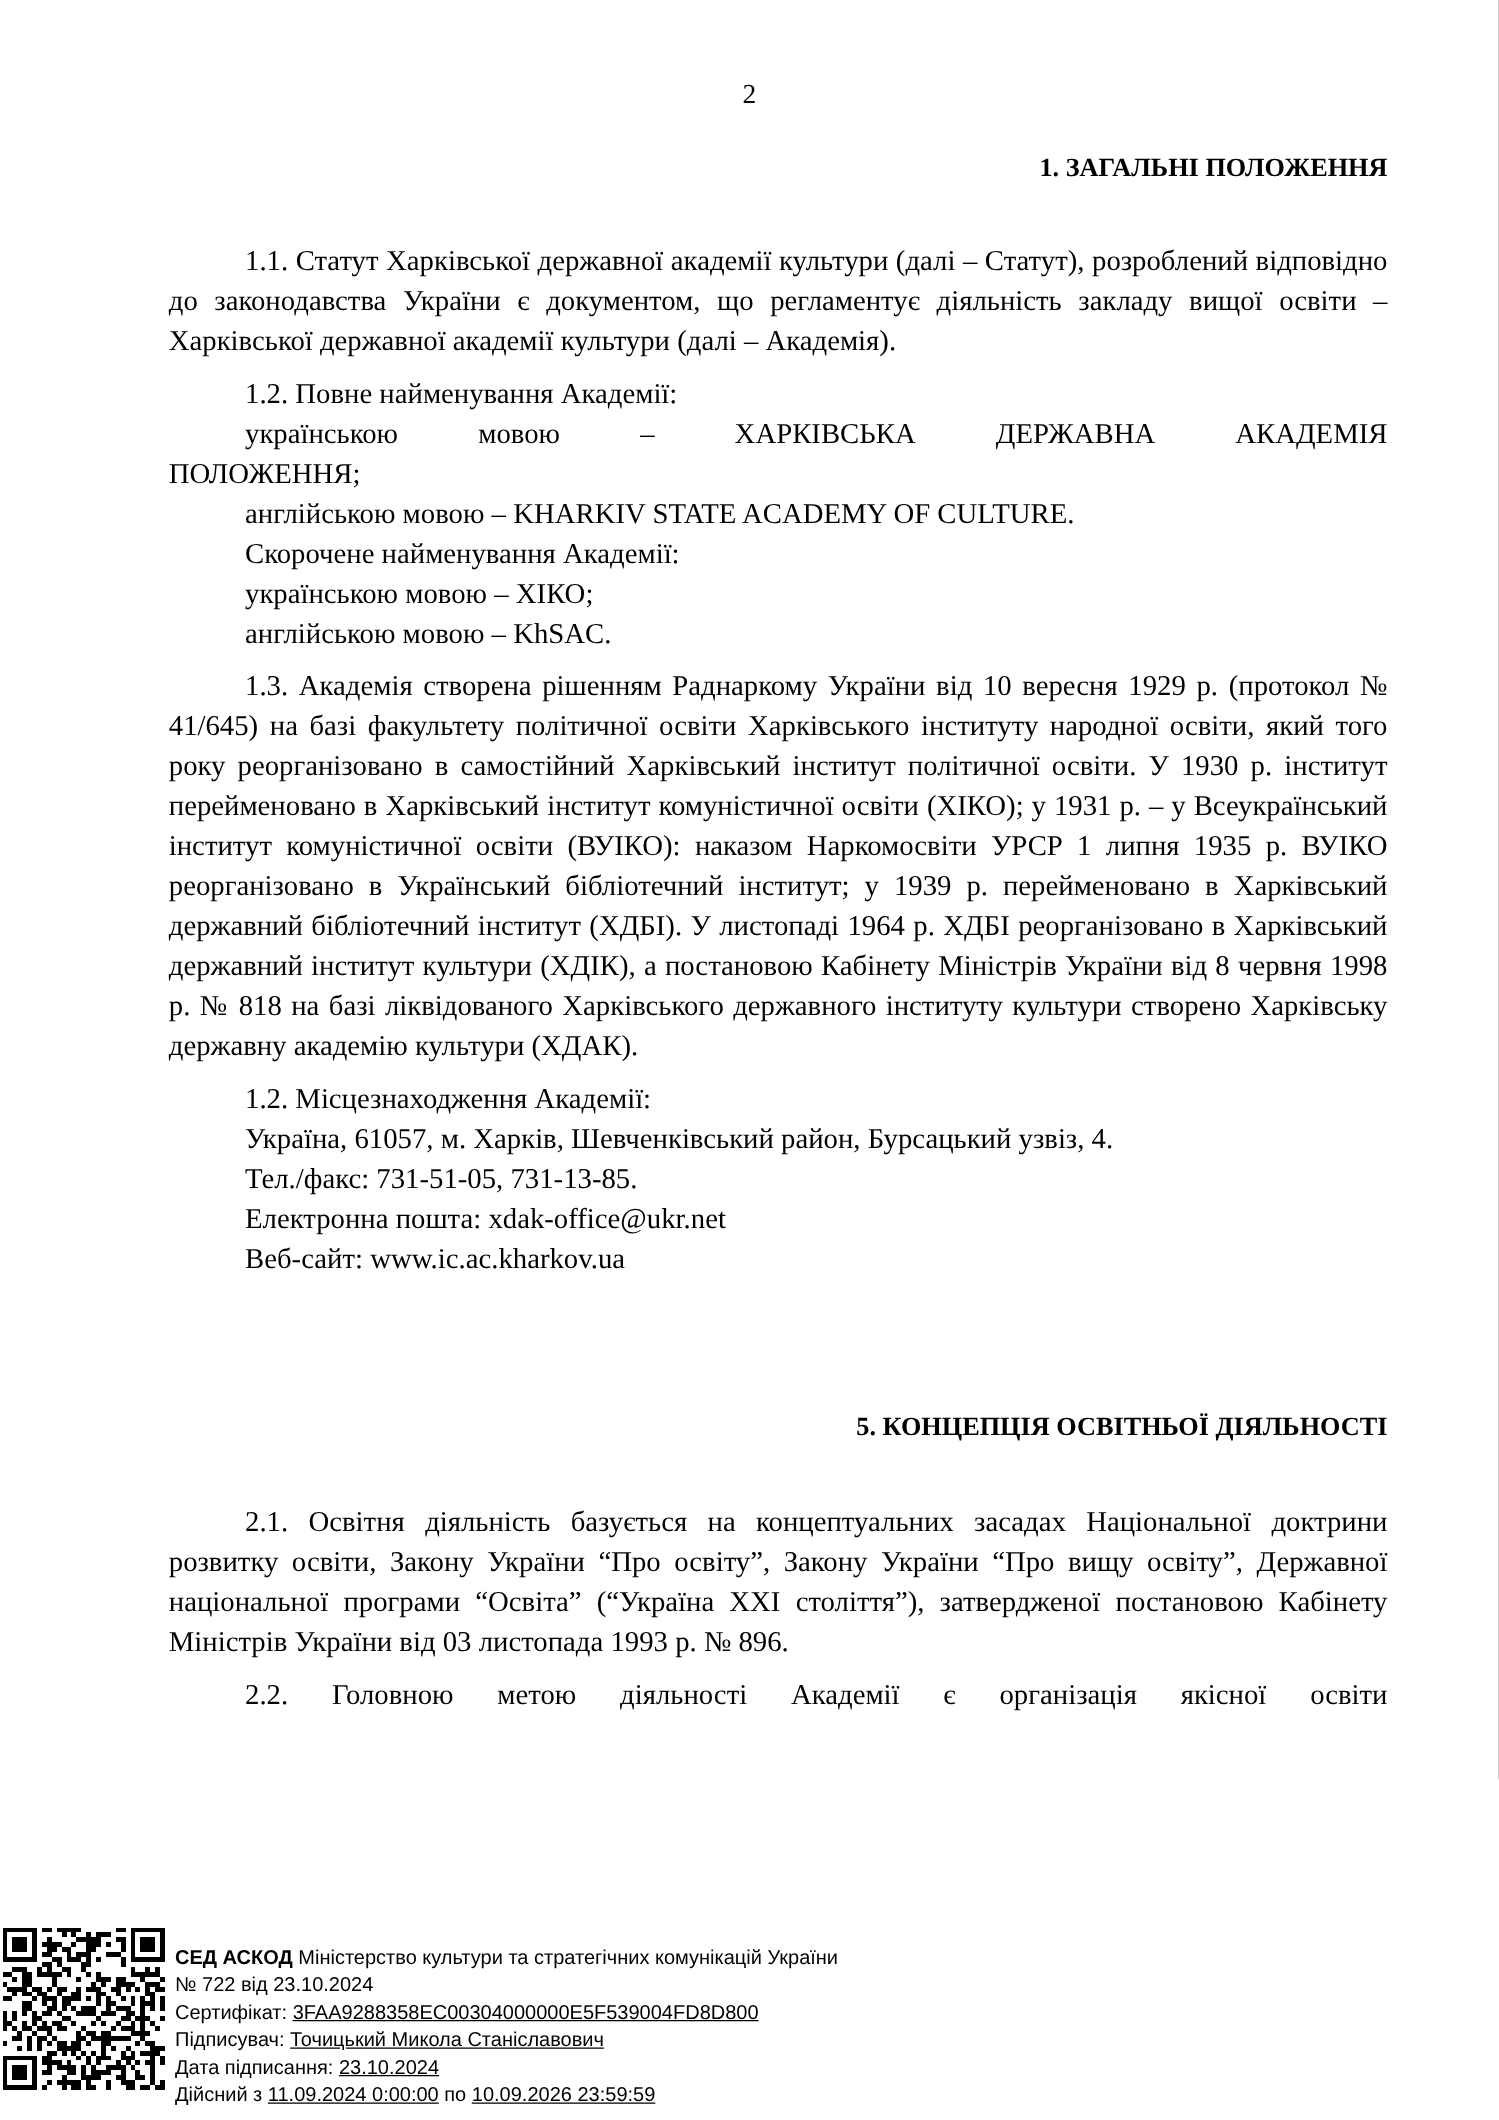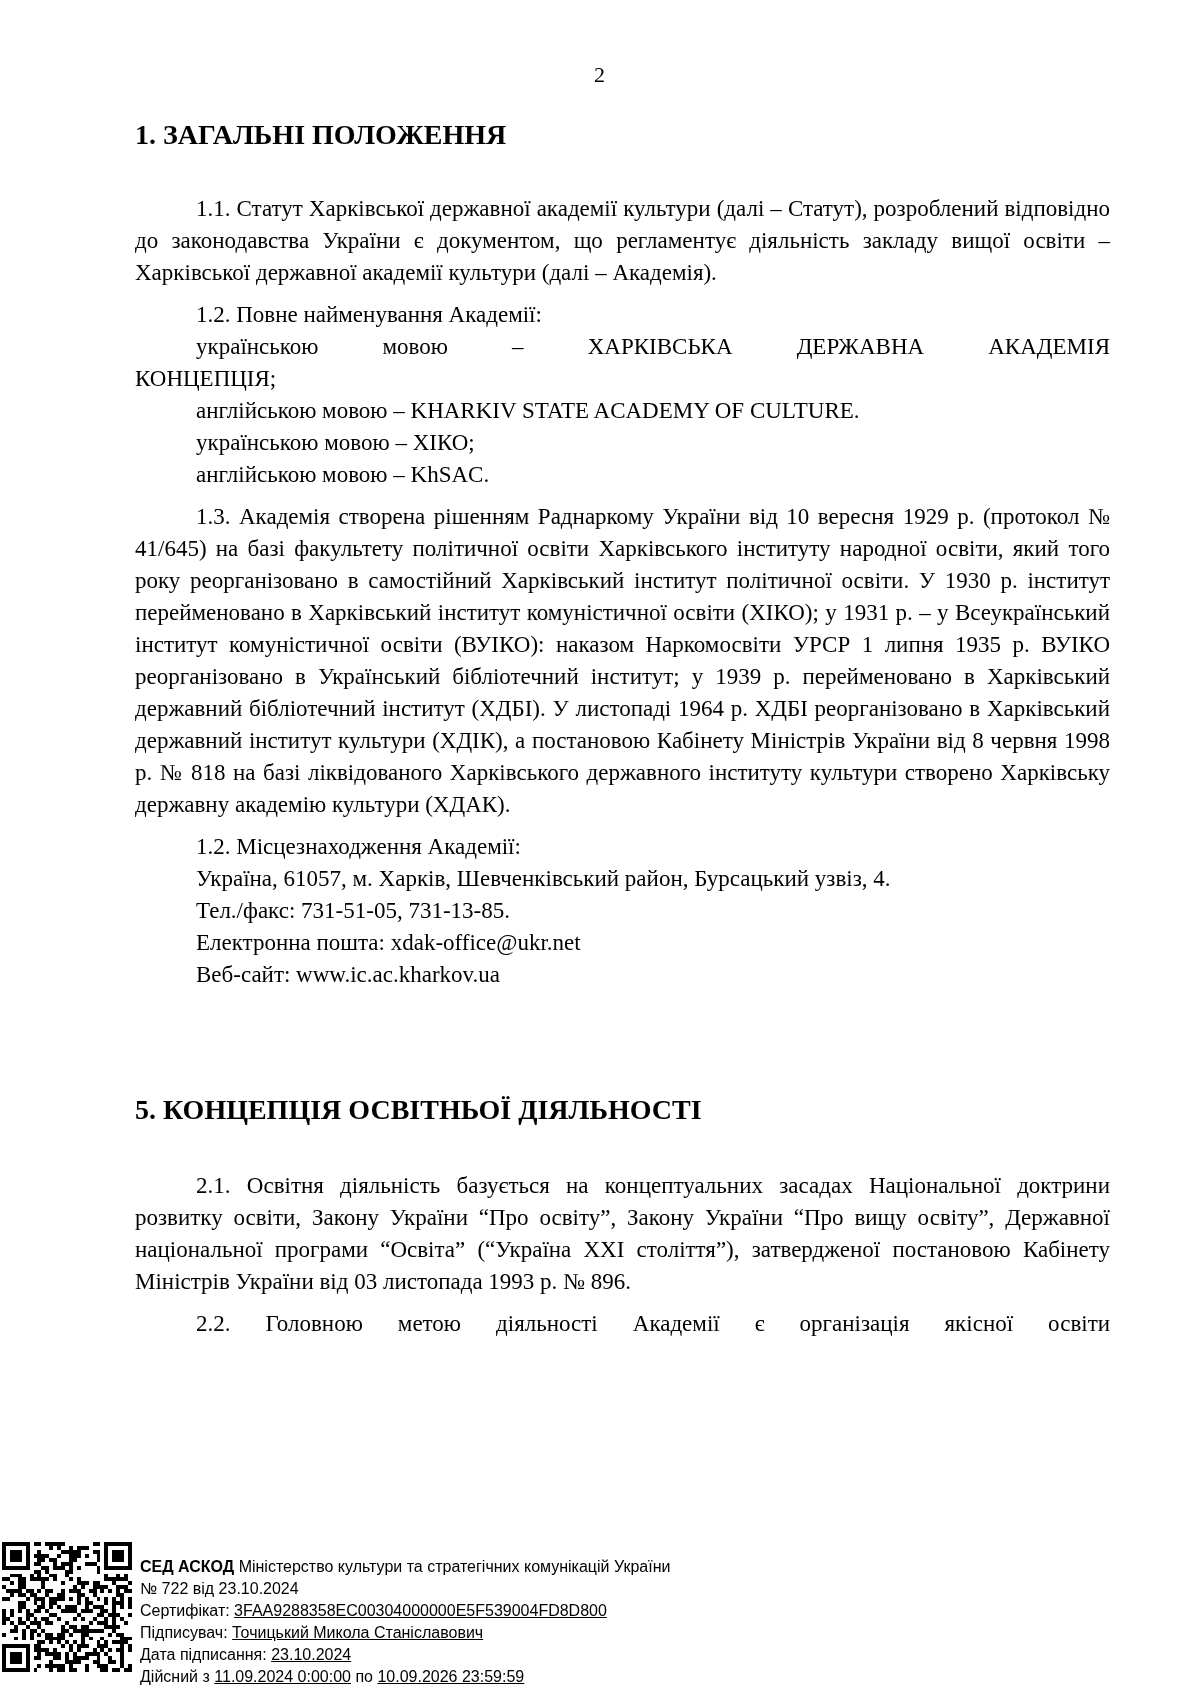--- a/index.html
+++ b/index.html
@@ -18,23 +18,23 @@
     padding-top:62px;
     line-height:26px;
   }
   .doc-body{
     margin-left:135px;
     margin-right:89px;
     font-size:23px;
     line-height:32px;
   }
   .h1{
-    text-align:left;
+    text-align:right;
     font-weight:bold;
-    font-size:28px;
+    font-size:21px;
     line-height:33px;
     margin:30px 0 42px 0;
   }
   .h1.second{margin:102px 0 44px 0;}
   .para{text-align:justify;}
   .ind{text-indent:61px;}
   .sp{margin-top:10px;}
   .jl{text-align-last:justify;}
   .footer{
     position:absolute;
@@ -63,22 +63,23 @@
 
 <div class="page">
 
   <div class="page-number">2</div>
 
   <div class="doc-body">
       <div class="h1">1. ЗАГАЛЬНІ ПОЛОЖЕННЯ</div>
       <div class="para ind sp">1.1. Статут Харківської державної академії культури (далі – Статут), розроблений відповідно до законодавства України є документом, що регламентує діяльність закладу вищої освіти – Харківської державної академії культури (далі – Академія).</div>
       <div class="para ind sp">1.2. Повне найменування Академії:</div>
       <div class="para ind jl">українською мовою – ХАРКІВСЬКА ДЕРЖАВНА АКАДЕМІЯ</div>
-      <div class="para">КОНЦЕПЦІЯ;</div>
+      <div class="para">ПОЛОЖЕННЯ;</div>
       <div class="para ind">англійською мовою – KHARKIV STATE ACADEMY OF CULTURE.</div>
+      <div class="para ind">Скорочене найменування Академії:</div>
       <div class="para ind">українською мовою – ХІКО;</div>
       <div class="para ind">англійською мовою – KhSAC.</div>
       <div class="para ind sp">1.3. Академія створена рішенням Раднаркому України від 10 вересня 1929 р. (протокол № 41/645) на базі факультету політичної освіти Харківського інституту народної освіти, який того року реорганізовано в самостійний Харківський інститут політичної освіти. У 1930 р. інститут перейменовано в Харківський інститут комуністичної освіти (ХІКО); у 1931 р. – у Всеукраїнський інститут комуністичної освіти (ВУІКО): наказом Наркомосвіти УРСР 1 липня 1935 р. ВУІКО реорганізовано в Український бібліотечний інститут; у 1939 р. перейменовано в Харківський державний бібліотечний інститут (ХДБІ). У листопаді 1964 р. ХДБІ реорганізовано в Харківський державний інститут культури (ХДІК), а постановою Кабінету Міністрів України від 8 червня 1998 р. № 818 на базі ліквідованого Харківського державного інституту культури створено Харківську державну академію культури (ХДАК).</div>
       <div class="para ind sp">1.2. Місцезнаходження Академії:</div>
       <div class="para ind">Україна, 61057, м. Харків, Шевченківський район, Бурсацький узвіз, 4.</div>
       <div class="para ind">Тел./факс: 731-51-05, 731-13-85.</div>
       <div class="para ind">Електронна пошта: xdak-office@ukr.net</div>
       <div class="para ind">Веб-сайт: www.ic.ac.kharkov.ua</div>
       <div class="h1 second">5. КОНЦЕПЦІЯ ОСВІТНЬОЇ ДІЯЛЬНОСТІ</div>
       <div class="para ind sp">2.1. Освітня діяльність базується на концептуальних засадах Національної доктрини розвитку освіти, Закону України “Про освіту”, Закону України “Про вищу освіту”, Державної національної програми “Освіта” (“Україна ХХІ століття”), затвердженої постановою Кабінету Міністрів України від 03 листопада 1993 р.  № 896.</div>

